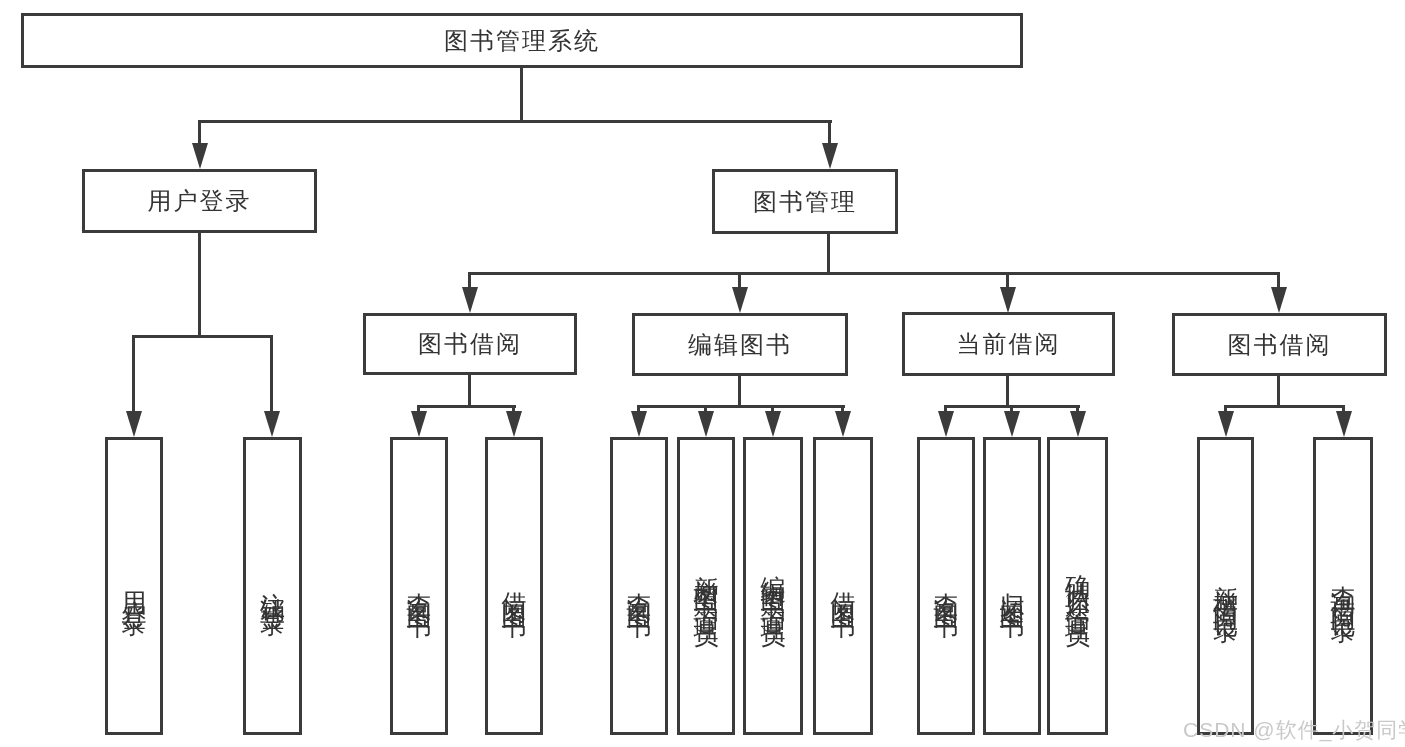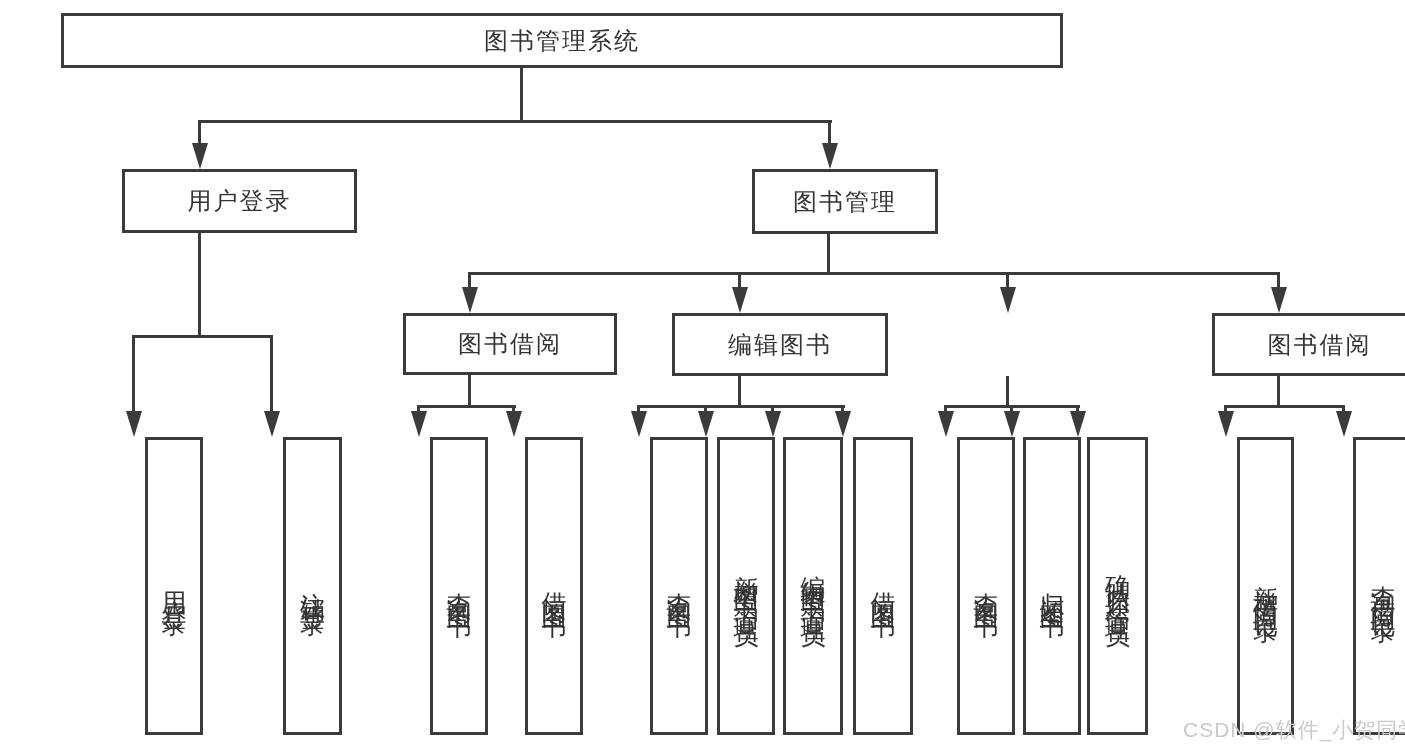--- a/index.html
+++ b/index.html
@@ -15,21 +15,20 @@
     background:#fff;
     border:3px solid #3b3b3b;
     box-sizing:border-box;
     display:flex;
     align-items:center;
     justify-content:center;
     font-size:24px;
     color:#333333;
     letter-spacing:2px;
     white-space:nowrap;
-    margin-left:40px;
   }
   .leaf {
     font-size:25px;
   }
   .leaf .vtext {
     writing-mode:vertical-rl;
     text-orientation:mixed;
     letter-spacing:7px;
     line-height:1;
   }
@@ -86,20 +85,21 @@
   <div class="arrow" style="left:462px; top:287px;"></div>
   <div class="vline" style="left:738px; top:272px; height:18px;"></div>
   <div class="arrow" style="left:732px; top:287px;"></div>
   <div class="vline" style="left:1006px; top:272px; height:18px;"></div>
   <div class="arrow" style="left:1000px; top:287px;"></div>
   <div class="vline" style="left:1277px; top:272px; height:18px;"></div>
   <div class="arrow" style="left:1271px; top:287px;"></div>
 
   <div class="box" style="left:363px; top:313px; width:214px; height:62px;">图书借阅</div>
   <div class="box" style="left:632px; top:313px; width:216px; height:63px;">编辑图书</div>
+  <div class="box" style="left:902px; top:312px; width:213px; height:64px;">当前借阅</div>
   <div class="box" style="left:1172px; top:313px; width:215px; height:63px;">图书借阅</div>
 
   <div class="vline" style="left:468px; top:375px; height:30px;"></div>
   <div class="hline" style="left:417px; top:405px; width:99px;"></div>
   <div class="vline" style="left:417px; top:405px; height:10px;"></div>
   <div class="arrow" style="left:411px; top:411px;"></div>
   <div class="vline" style="left:512px; top:405px; height:10px;"></div>
   <div class="arrow" style="left:506px; top:411px;"></div>
 
   <div class="vline" style="left:738px; top:376px; height:29px;"></div>

